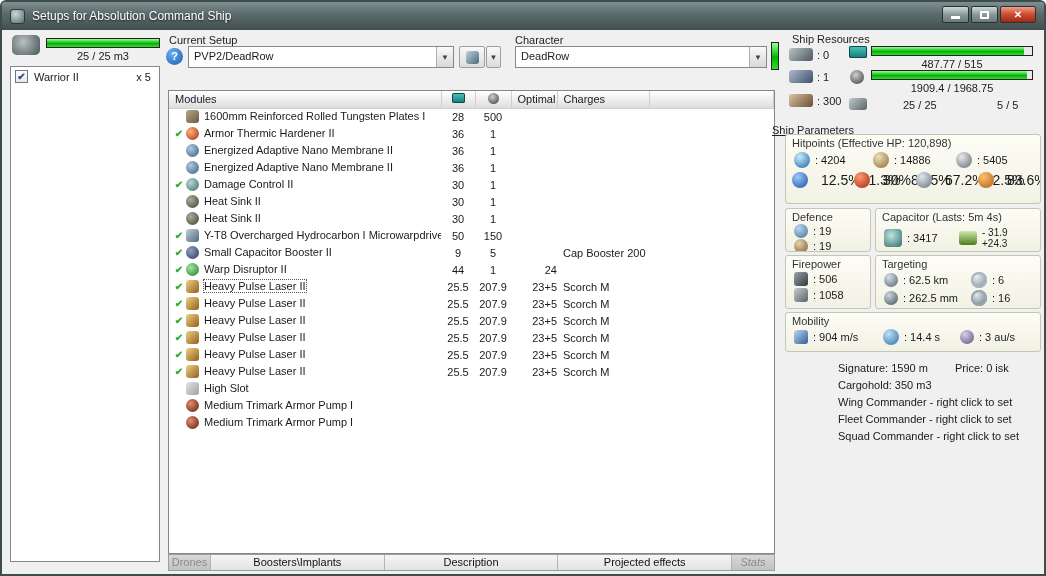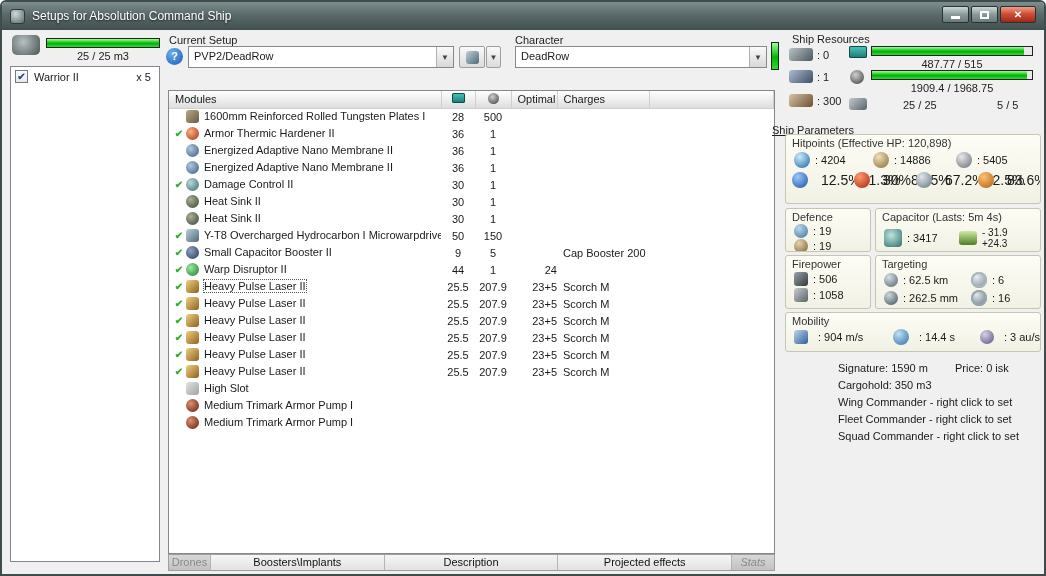--- a/index.html
+++ b/index.html
@@ -467,21 +467,21 @@
     <div class="prow" style="margin-top:2px;">
       <span class="picon i14 scan-res-icon"></span>
       <span class="pval" style="width:68px;">: 262.5 mm</span>
       <span class="picon i16 sensor-strength-icon"></span>
       <span class="pval">: 16</span>
     </div>
   </div>
 
   <div class="pbox" style="left:783px; top:310px; width:256px; height:40px;">
     <div class="legend">Mobility</div>
-    <div class="prow" style="margin-top:2px;justify-content:space-between;">
+    <div class="prow" style="margin-top:2px;">
       <span class="picon i14 speed-icon"></span>
       <span class="pval" style="width:70px;">: 904 m/s</span>
       <span class="picon i16 agility-icon"></span>
       <span class="pval" style="width:56px;">: 14.4 s</span>
       <span class="picon i14 warp-speed-icon"></span>
       <span class="pval">: 3 au/s</span>
     </div>
   </div>
 
   <div class="infolines">

